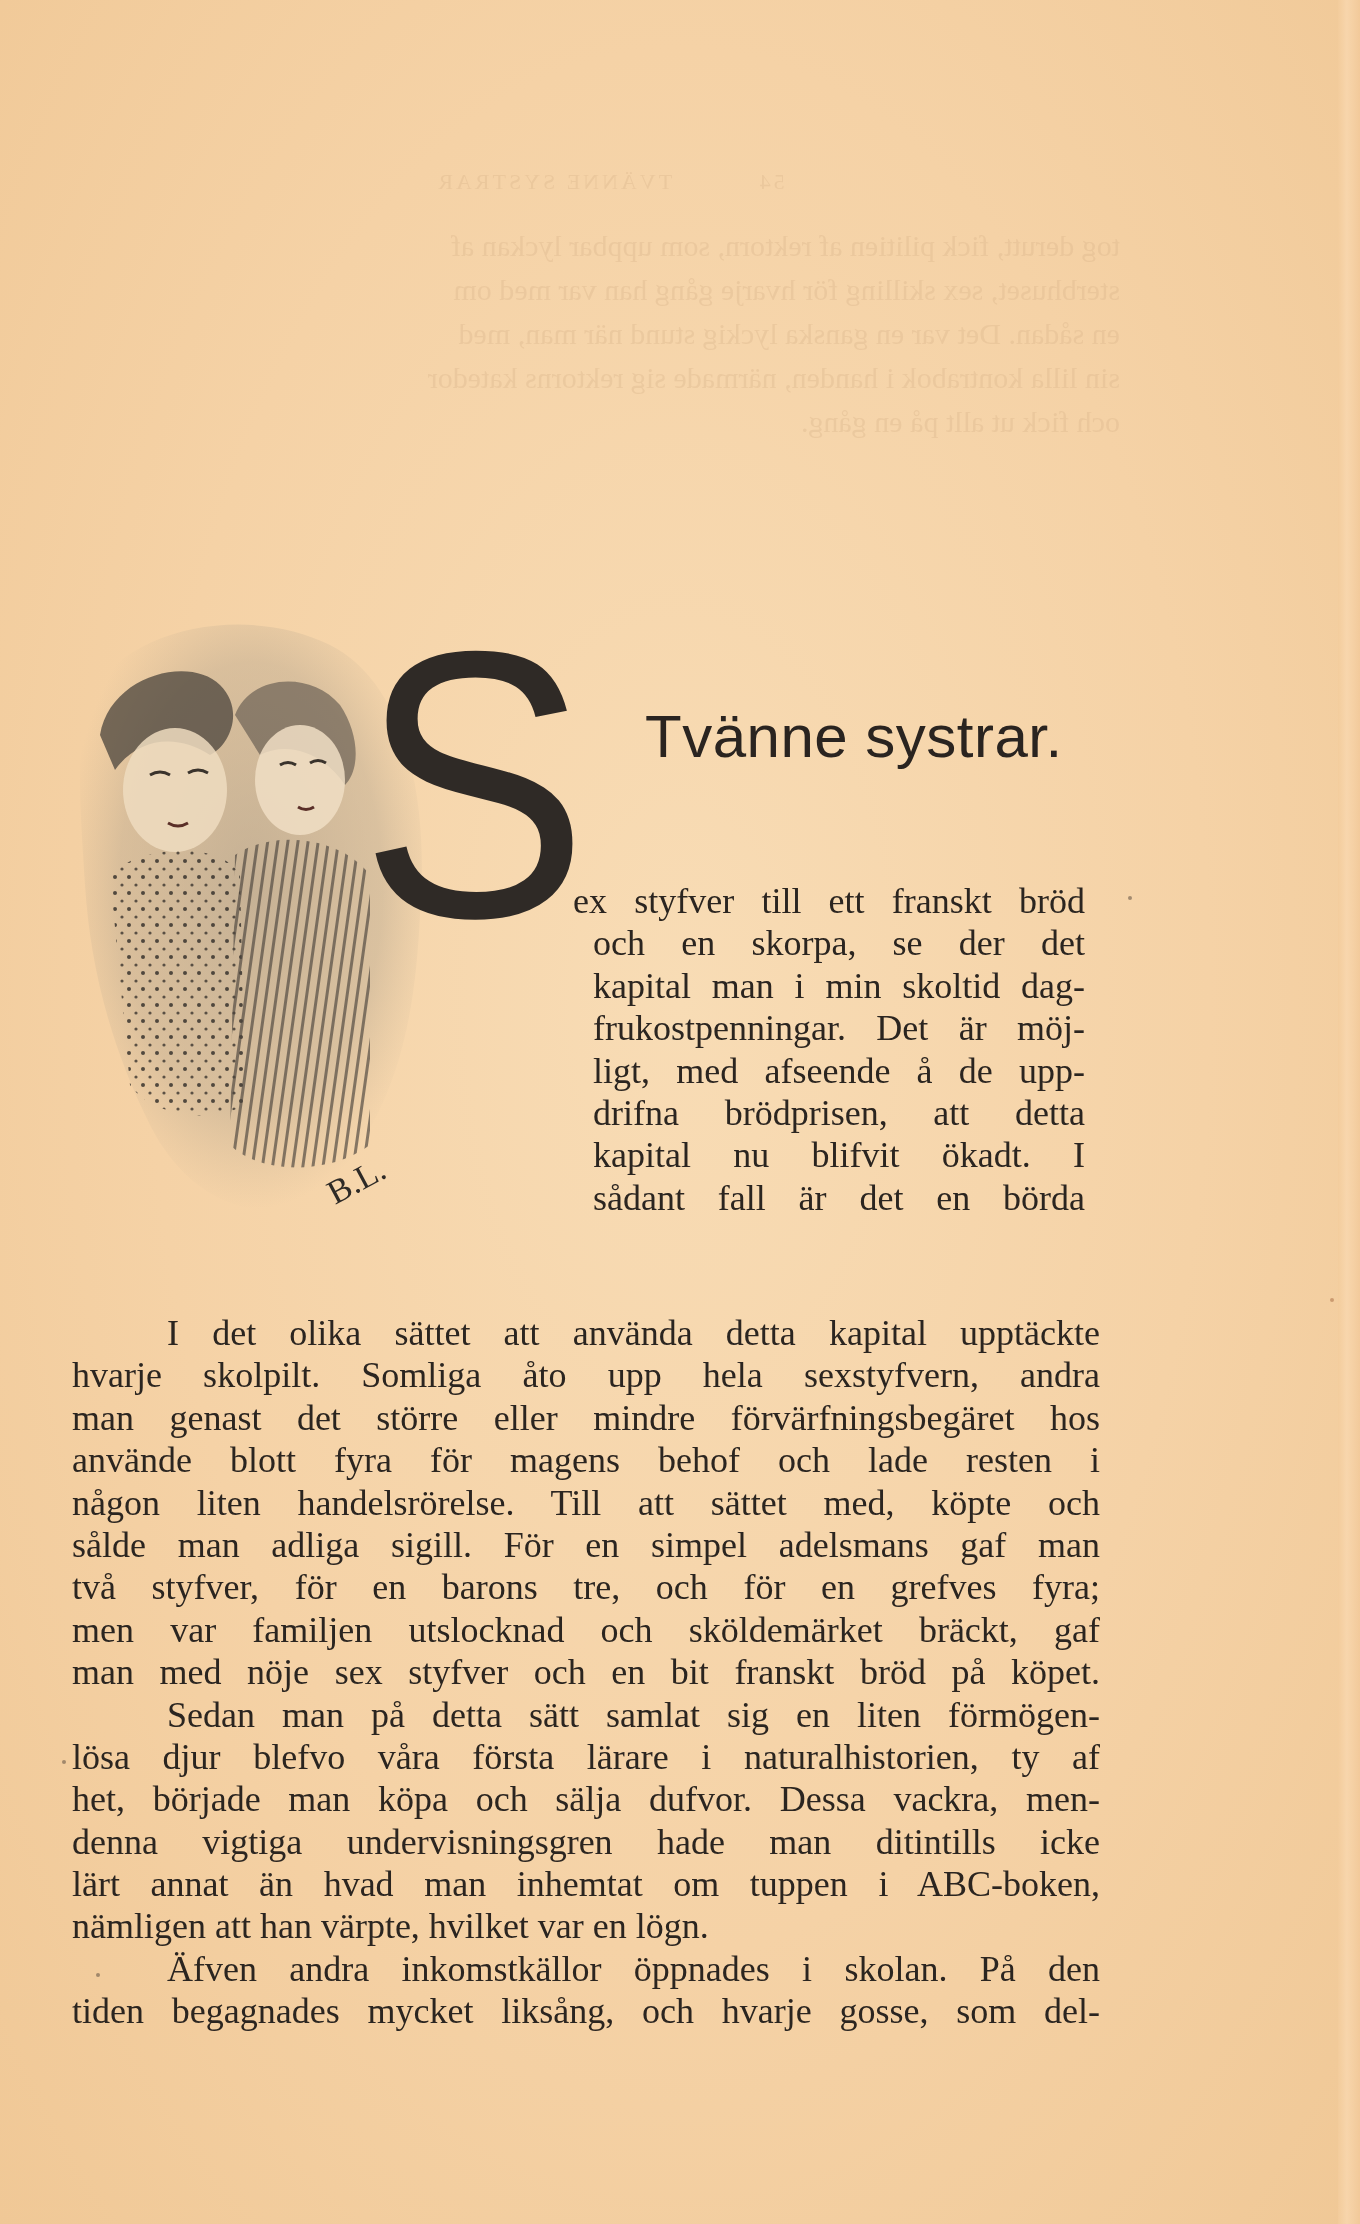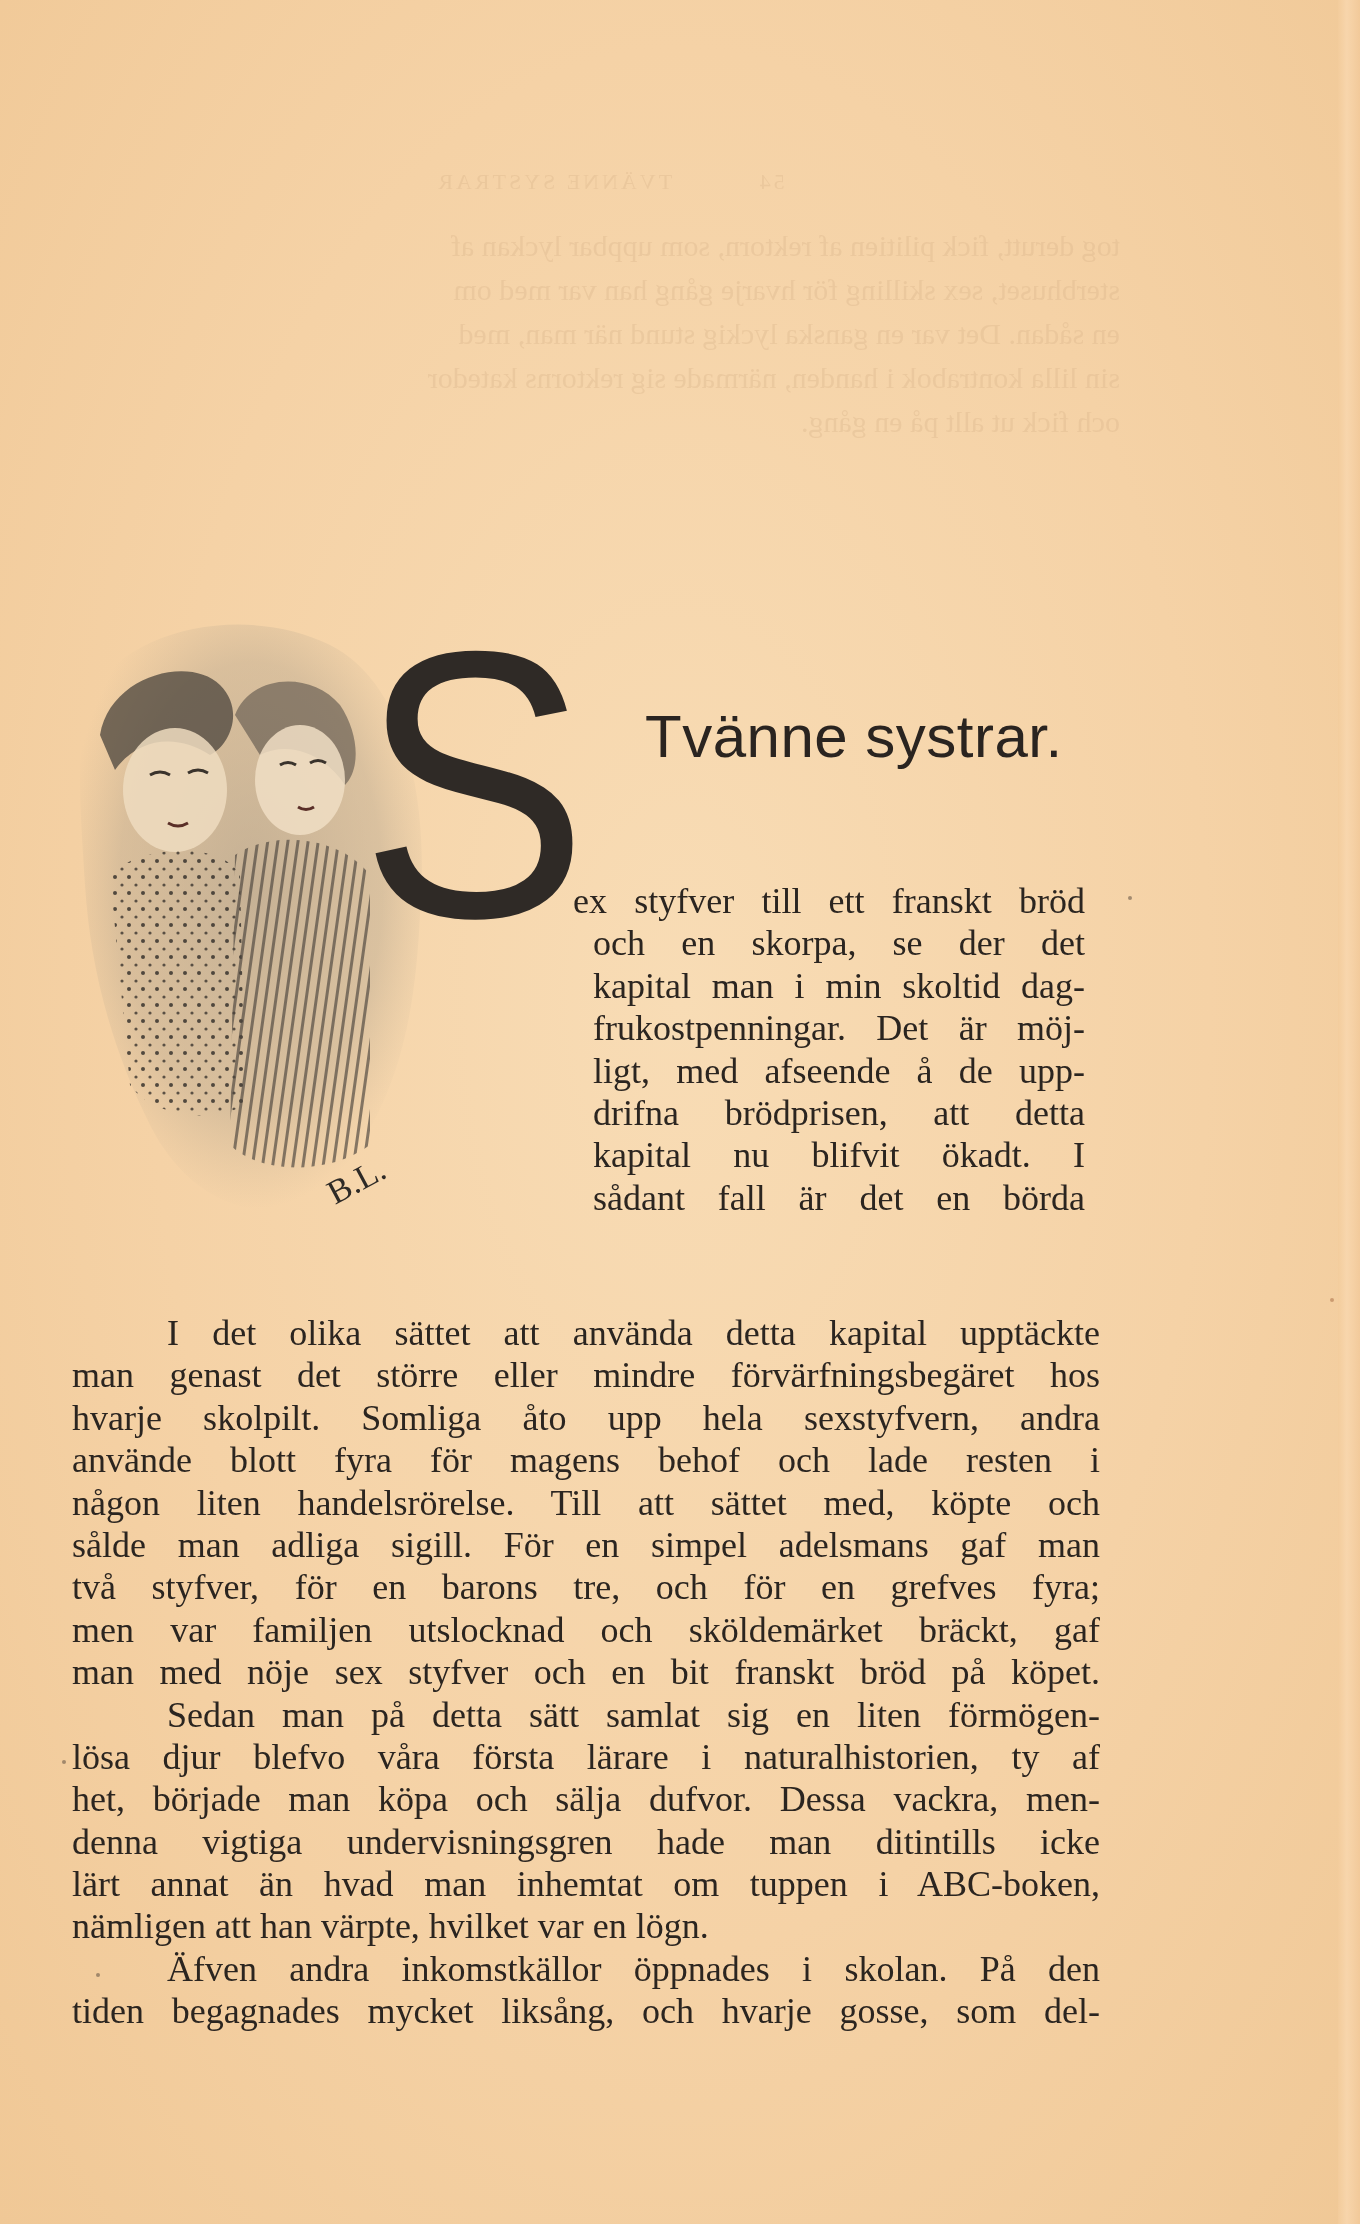--- a/index.html
+++ b/index.html
@@ -182,22 +182,22 @@
   <span class="line" style="padding-left:20px">kapital man i min skoltid dag-</span>
   <span class="line" style="padding-left:20px">frukostpenningar. Det är möj-</span>
   <span class="line" style="padding-left:20px">ligt, med afseende å de upp-</span>
   <span class="line" style="padding-left:20px">drifna brödprisen, att detta</span>
   <span class="line" style="padding-left:20px">kapital nu blifvit ökadt. I</span>
   <span class="line" style="padding-left:20px">sådant fall är det en börda</span>
 </div>
 
 <div class="text-block wide">
   <span class="line indent">I det olika sättet att använda detta kapital upptäckte</span>
+  <span class="line">hvarje skolpilt. Somliga åto upp hela sexstyfvern, andra</span>
   <span class="line">man genast det större eller mindre förvärfningsbegäret hos</span>
-  <span class="line">hvarje skolpilt. Somliga åto upp hela sexstyfvern, andra</span>
   <span class="line">använde blott fyra för magens behof och lade resten i</span>
   <span class="line">någon liten handelsrörelse. Till att sättet med, köpte och</span>
   <span class="line">sålde man adliga sigill. För en simpel adelsmans gaf man</span>
   <span class="line">två styfver, för en barons tre, och för en grefves fyra;</span>
   <span class="line">men var familjen utslocknad och sköldemärket bräckt, gaf</span>
   <span class="line">man med nöje sex styfver och en bit franskt bröd på köpet.</span>
 
   <span class="line indent">Sedan man på detta sätt samlat sig en liten förmögen-</span>
   <span class="line">lösa djur blefvo våra första lärare i naturalhistorien, ty af</span>
   <span class="line">het, började man köpa och sälja dufvor. Dessa vackra, men-</span>

